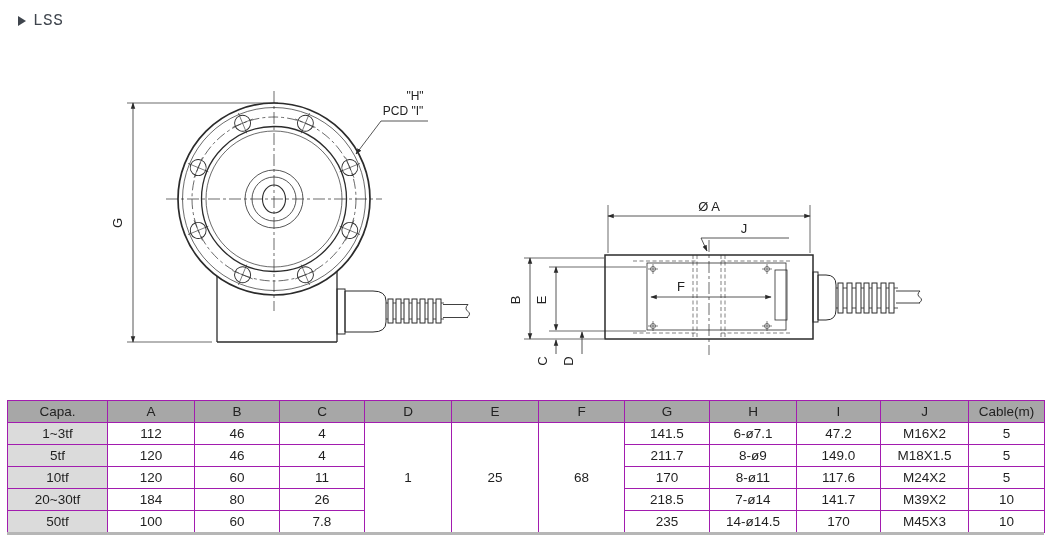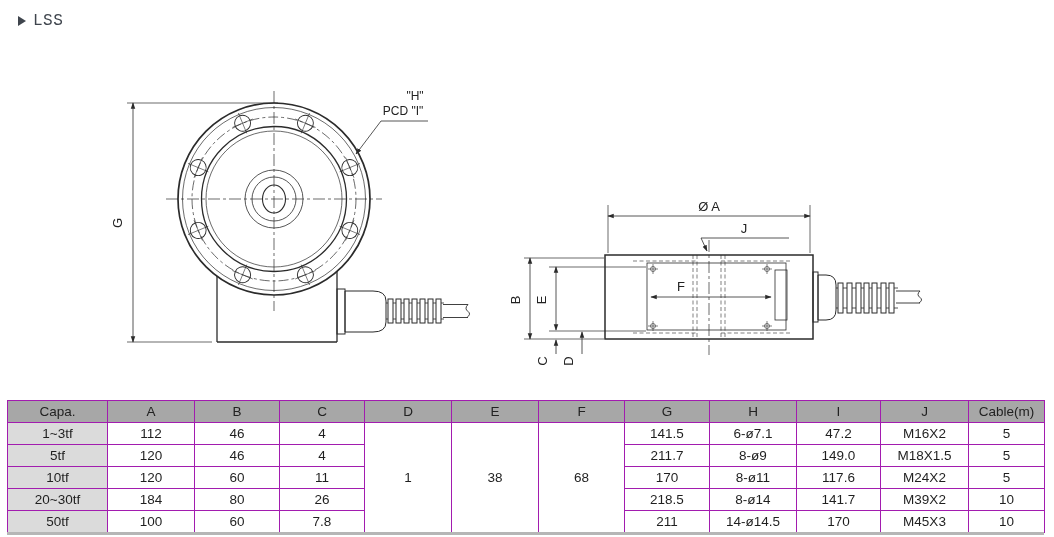--- a/index.html
+++ b/index.html
@@ -239,21 +239,21 @@
       <th>Cable(m)</th>
     </tr>
   </thead>
   <tbody>
     <tr>
       <td class="capa">1~3tf</td>
       <td>112</td>
       <td>46</td>
       <td>4</td>
       <td rowspan="5">1</td>
-      <td rowspan="5">38</td>
+      <td rowspan="5">25</td>
       <td rowspan="5">68</td>
       <td>141.5</td>
       <td>6-ø7.1</td>
       <td>47.2</td>
       <td>M16X2</td>
       <td>5</td>
     </tr>
     <tr>
       <td class="capa">5tf</td>
       <td>120</td>
@@ -275,31 +275,31 @@
       <td>117.6</td>
       <td>M24X2</td>
       <td>5</td>
     </tr>
     <tr>
       <td class="capa">20~30tf</td>
       <td>184</td>
       <td>80</td>
       <td>26</td>
       <td>218.5</td>
-      <td>8-ø14</td>
+      <td>7-ø14</td>
       <td>141.7</td>
       <td>M39X2</td>
       <td>10</td>
     </tr>
     <tr>
       <td class="capa">50tf</td>
       <td>100</td>
       <td>60</td>
       <td>7.8</td>
-      <td>211</td>
+      <td>235</td>
       <td>14-ø14.5</td>
       <td>170</td>
       <td>M45X3</td>
       <td>10</td>
     </tr>
   </tbody>
 </table>
 <div class="bottom-strip"></div>
 
 </body></html>

